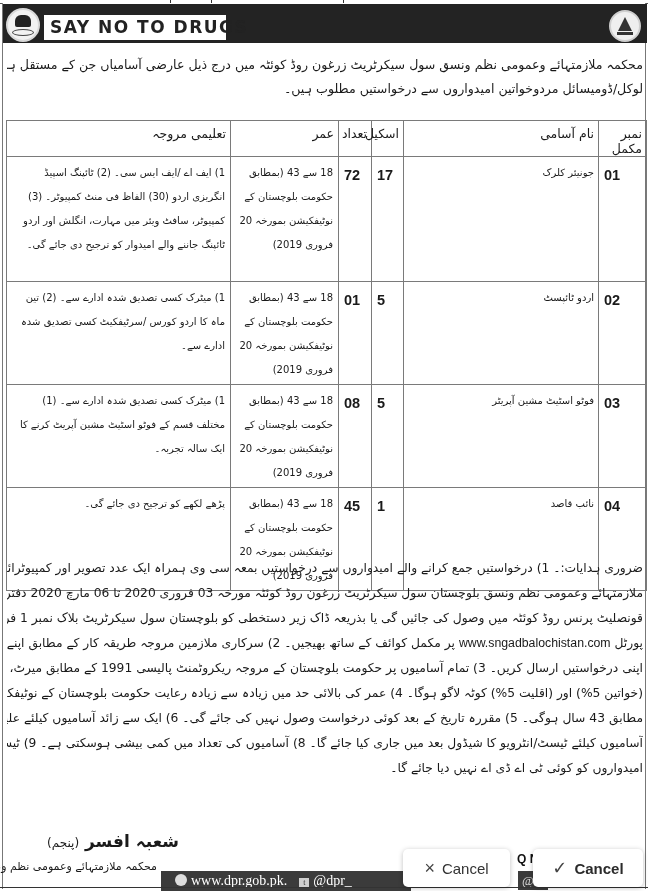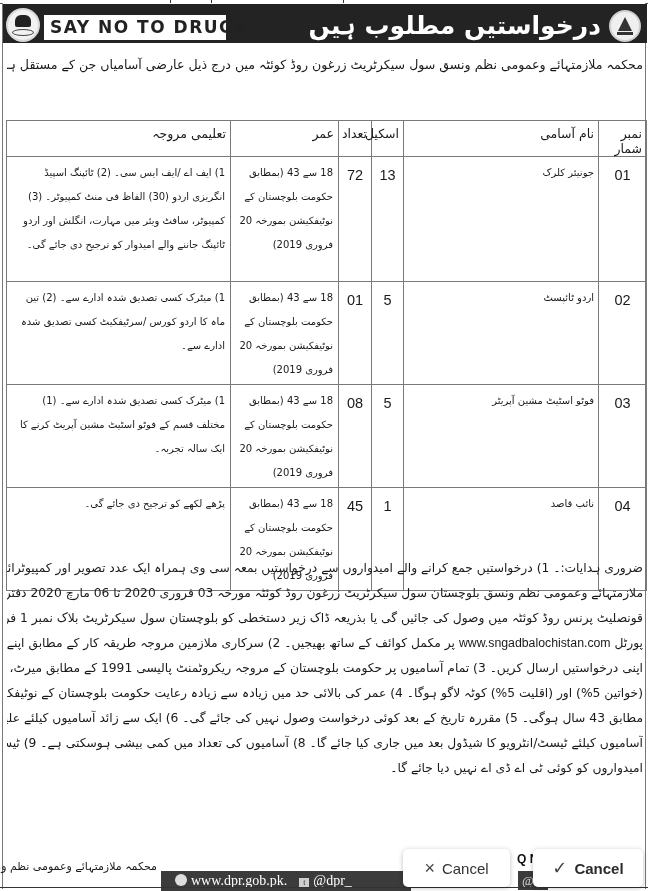--- a/index.html
+++ b/index.html
@@ -22,21 +22,21 @@
   .logo-right { position: absolute; right: 6px; top: 6px; width: 32px; height: 32px; border-radius: 50%; background: #efefef; border: 2px solid #cfcfcf; }
   .logo-right .tri { position: absolute; left: 7px; top: 5px; width: 0; height: 0; border-left: 7px solid transparent; border-right: 7px solid transparent; border-bottom: 14px solid #333; }
   .logo-right .base { position: absolute; left: 6px; top: 20px; width: 16px; height: 3px; background: #333; }
   .intro { position: absolute; left: 4px; top: 50px; width: 636px; font-size: 12.6px; line-height: 24px; direction: rtl; text-align: right; }
   .intro p { white-space: nowrap; overflow: hidden; }
 
   table.posts { position: absolute; left: 3px; top: 117px; width: 640px; border-collapse: collapse; direction: rtl; table-layout: fixed; }
   table.posts th, table.posts td { border: 1px solid #7a7a7a; vertical-align: top; font-weight: normal; }
   table.posts th { height: 32px; font-size: 12.5px; text-align: right; padding: 5px 4px 0 4px; }
   table.posts td { font-size: 10px; line-height: 24px; padding: 4px 5px 2px 5px; text-align: right; }
-  table.posts td.num { text-align: center; font-family: "Liberation Sans", sans-serif; font-size: 14.5px; padding-top: 6px; }
+  table.posts td.num { text-align: left; font-family: "Liberation Sans", sans-serif; font-size: 14.5px; padding-top: 6px; font-weight: bold; }
   table.posts td.post { padding-right: 4px; }
   .col-serial { width: 48px; }
   .col-post { width: 195px; }
   .col-scale { width: 32px; }
   .col-count { width: 33px; }
   .col-age { width: 108px; }
   .col-edu { width: 224px; }
   tr.r1 td { height: 125px; }
   tr.r2 td { height: 92px; }
   tr.r3 td { height: 94px; }
@@ -72,55 +72,55 @@
 </div>
 
 <div class="page">
 
   <div class="banner">
     <div class="logo-left">
       <span class="mark"></span>
       <span class="ring"></span>
     </div>
     <div class="say-no">SAY NO TO DRUGS</div>
-    <div class="banner-title">درخواستیں مطلوب ہیں</div>
     <div class="logo-right">
       <span class="tri"></span>
       <span class="base"></span>
     </div>
   </div>
 
   <div class="intro">
     <p>محکمہ ملازمتہائے وعمومی نظم ونسق سول سیکرٹریٹ زرغون روڈ کوئٹہ میں درج ذیل عارضی آسامیاں جن کے مستقل ہونے کا امکان ہے کیلئے بلوچستان کے</p>
+    <p>لوکل/ڈومیسائل مردوخواتین امیدواروں سے درخواستیں مطلوب ہیں۔</p>
   </div>
 
   <table class="posts">
     <colgroup>
       <col class="col-serial">
         <col class="col-post">
         <col class="col-scale">
         <col class="col-count">
         <col class="col-age">
         <col class="col-edu">
     </colgroup>
     <thead>
       <tr>
-        <th>نمبر شمار</th>
+        <th>نمبر مکمل</th>
         <th>نام آسامی</th>
         <th>اسکیل</th>
         <th>تعداد</th>
         <th>عمر</th>
         <th>تعلیمی مروجہ</th>
       </tr>
     </thead>
     <tbody>
       <tr class="r1">
         <td class="num">01</td>
         <td class="post">جونیئر کلرک</td>
-        <td class="num">13</td>
+        <td class="num">17</td>
         <td class="num">72</td>
         <td>18 سے 43 (بمطابق حکومت بلوچستان کے نوٹیفکیشن بمورخہ 20 فروری 2019)</td>
         <td>1) ایف اے /ایف ایس سی۔ (2) ٹائپنگ اسپیڈ انگریزی اردو (30) الفاظ فی منٹ کمپیوٹر۔ (3) کمپیوٹر، سافٹ ویئر میں مہارت، انگلش اور اردو ٹائپنگ جاننے والے امیدوار کو ترجیح دی جائے گی۔</td>
       </tr>
       <tr class="r2">
         <td class="num">02</td>
         <td class="post">اردو ٹائپسٹ</td>
         <td class="num">5</td>
         <td class="num">01</td>
         <td>18 سے 43 (بمطابق حکومت بلوچستان کے نوٹیفکیشن بمورخہ 20 فروری 2019)</td>
@@ -154,20 +154,24 @@
       <span class="ltr">www.sngadbalochistan.com</span>
       <span>پر مکمل کوائف کے ساتھ بھیجیں۔ 2) سرکاری ملازمین مروجہ طریقہ کار کے مطابق اپنے محکموں کے توسط سے</span>
     </p>
     <p>اپنی درخواستیں ارسال کریں۔ 3) تمام آسامیوں پر حکومت بلوچستان کے مروجہ ریکروٹمنٹ پالیسی 1991 کے مطابق میرٹ، زونل، (معذور 5%)،</p>
     <p>(خواتین 5%) اور (اقلیت 5%) کوٹہ لاگو ہوگا۔ 4) عمر کی بالائی حد میں زیادہ سے زیادہ رعایت حکومت بلوچستان کے نوٹیفکیشن بمورخہ 20 فروری 2019 کے</p>
     <p>مطابق 43 سال ہوگی۔ 5) مقررہ تاریخ کے بعد کوئی درخواست وصول نہیں کی جائے گی۔ 6) ایک سے زائد آسامیوں کیلئے علیحدہ درخواستیں جمع کرانی ہوگی۔ 7) تمام</p>
     <p>آسامیوں کیلئے ٹیسٹ/انٹرویو کا شیڈول بعد میں جاری کیا جائے گا۔ 8) آسامیوں کی تعداد میں کمی بیشی ہوسکتی ہے۔ 9) ٹیسٹ اور انٹرویو میں آنے والے</p>
     <p>امیدواروں کو کوئی ٹی اے ڈی اے نہیں دیا جائے گا۔</p>
   </div>
 
+  <div class="signature-title">
+    <span>شعبہ افسر</span>
+    <small>(پنجم)</small>
+  </div>
   <div class="signature-dept">محکمہ ملازمتہائے وعمومی نظم ونسق، بلوچستان کوئٹہ</div>
 
   <div class="dpr-bar">
     <span class="globe"></span><span>www.dpr.gob.pk.</span><span class="tw">t</span><span>@dpr_</span>
   </div>
   <div class="q-n">Q N</div>
   <div class="dpr-tail">@</div>
 </div>
 
 <div class="bottom-line"></div>

